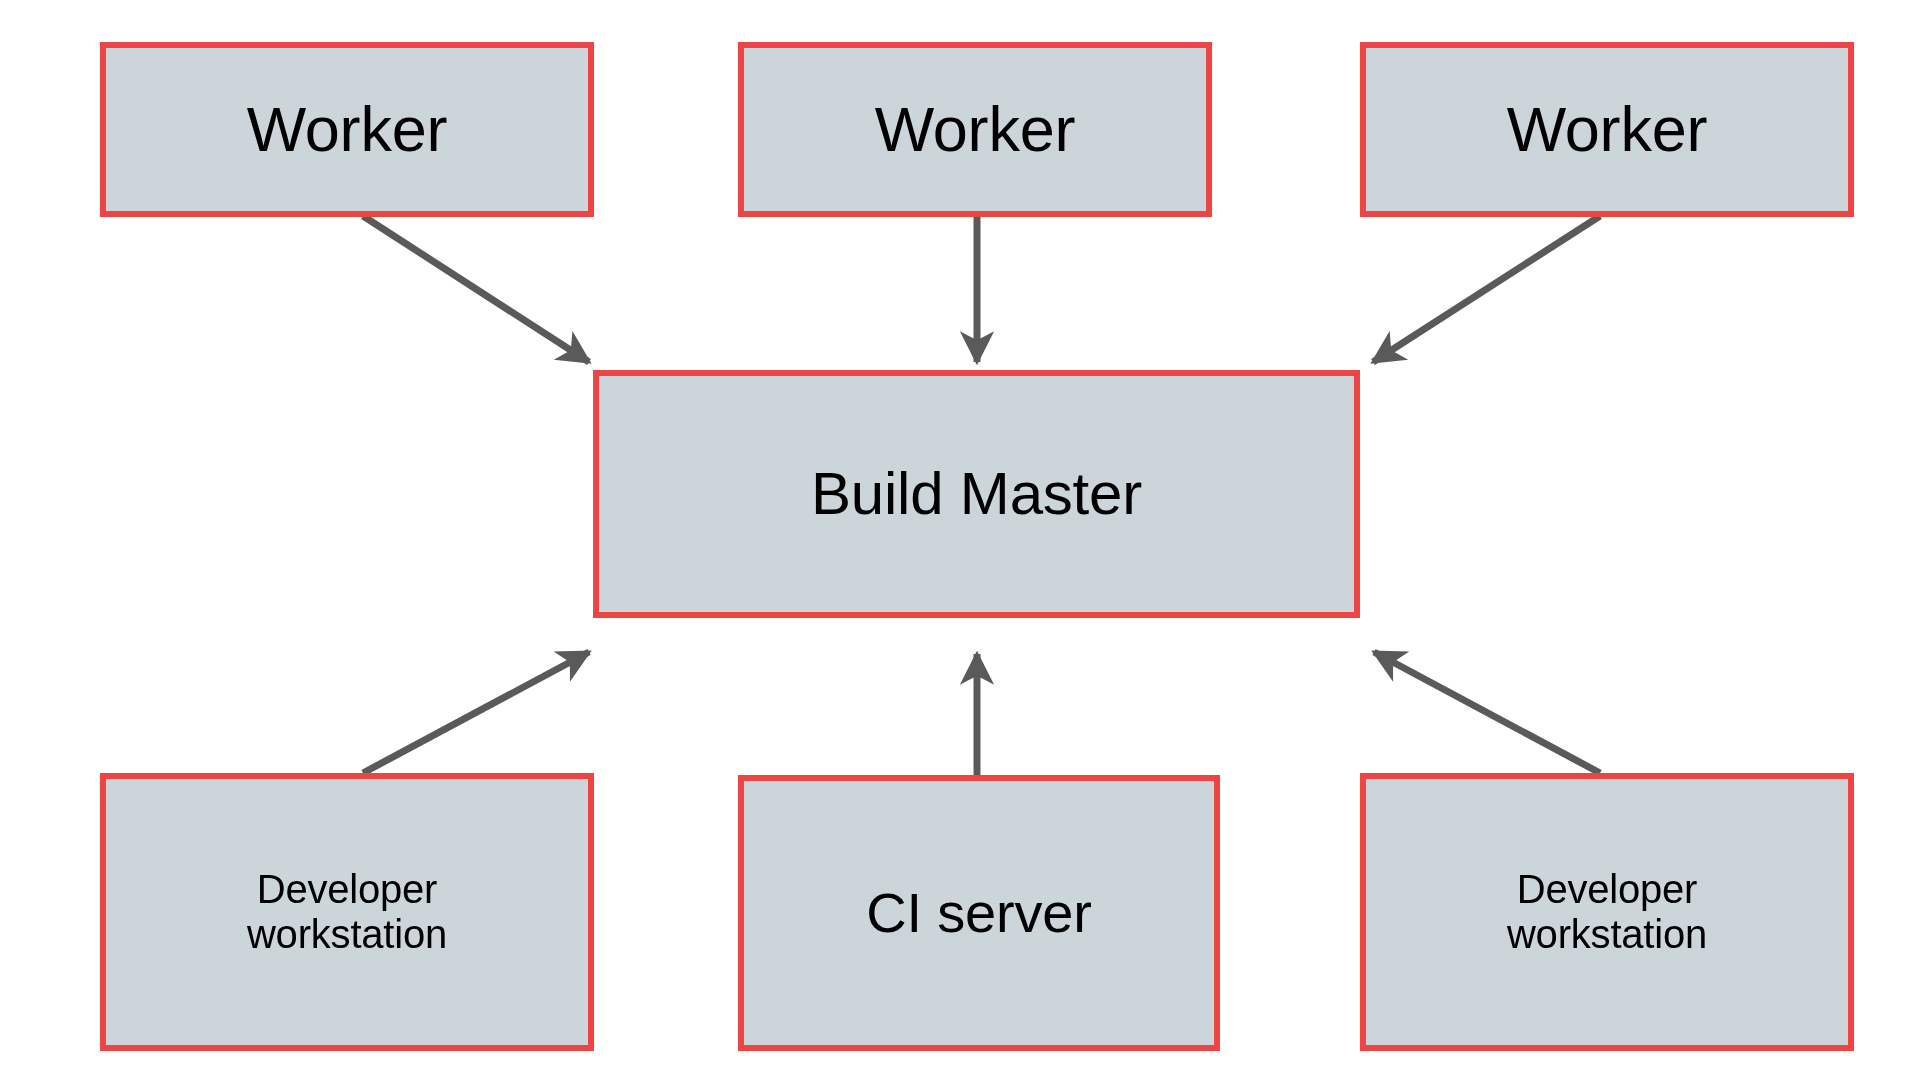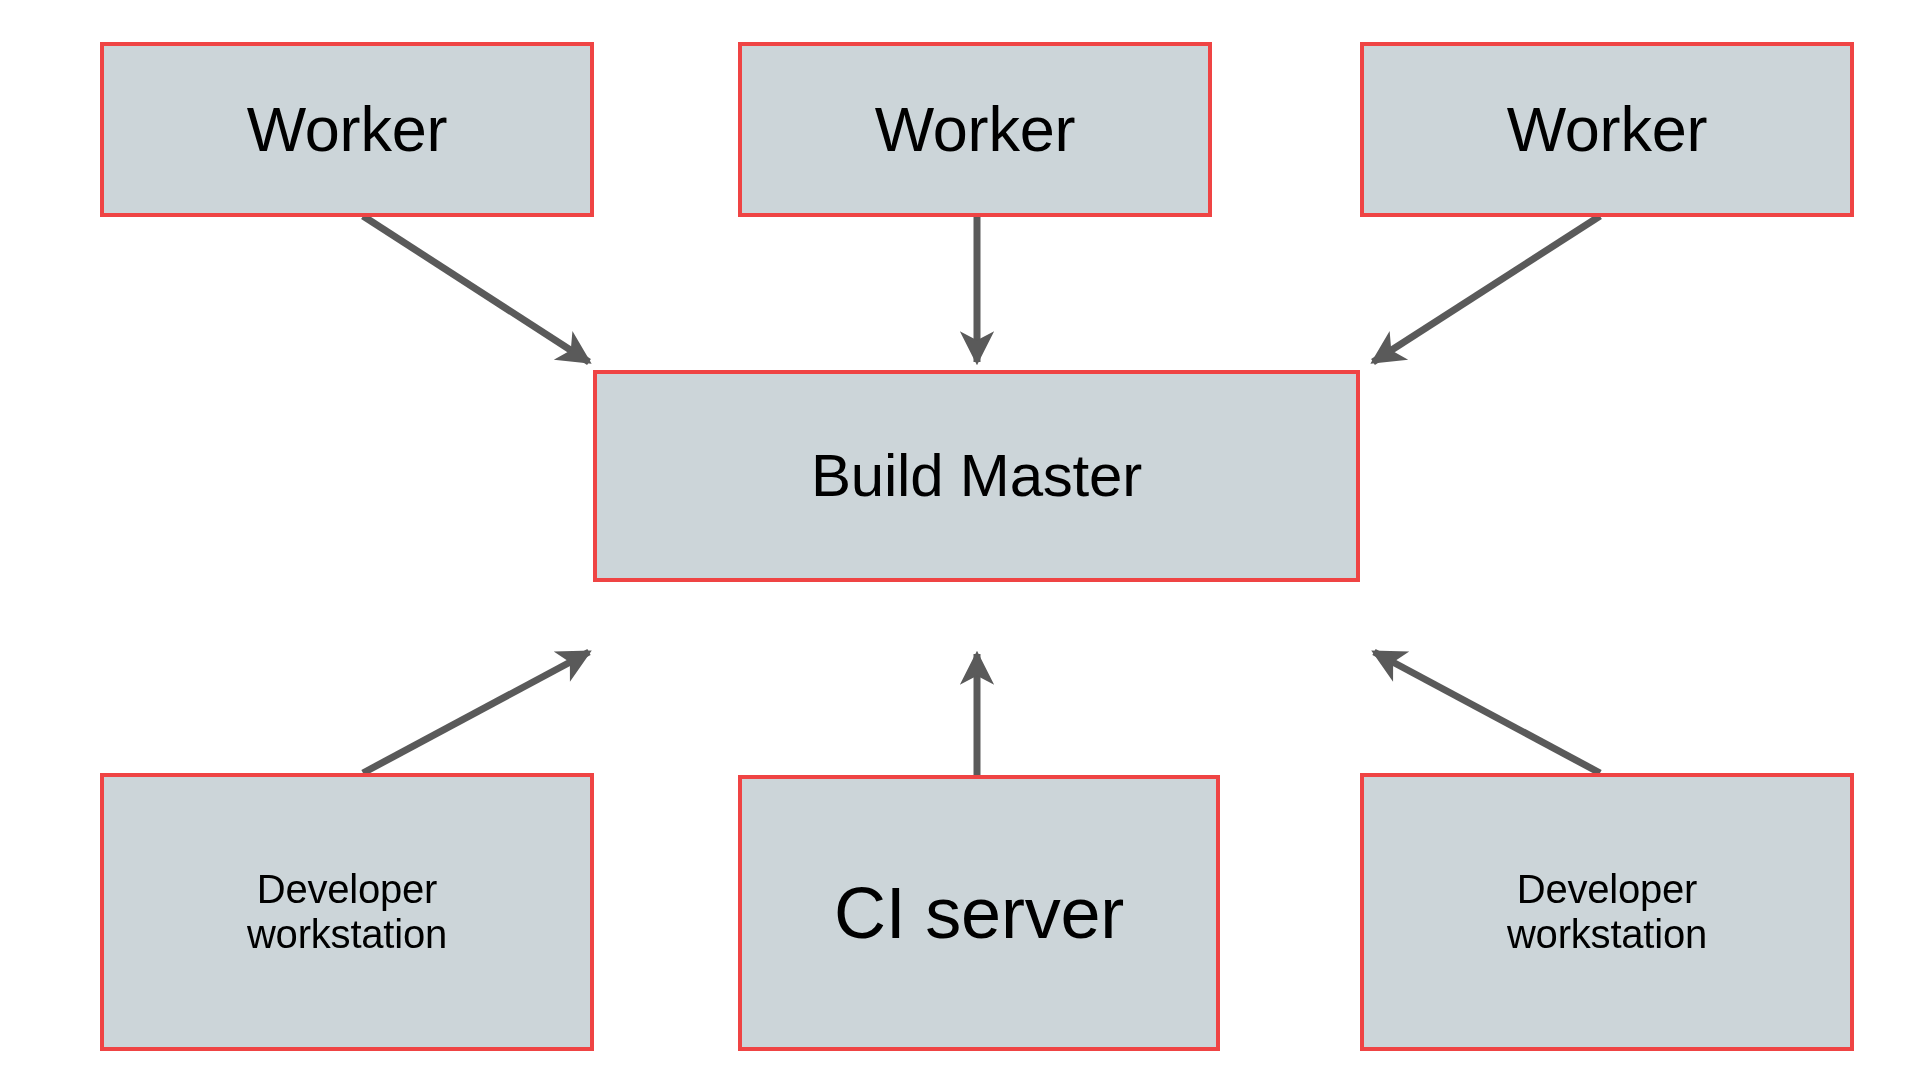--- a/index.html
+++ b/index.html
@@ -23,52 +23,52 @@
     left: 0;
     top: 0;
     width: 1910px;
     height: 1090px;
     pointer-events: none;
   }
   .node {
     position: absolute;
     box-sizing: border-box;
     background: #ccd5d9;
-    border: 4px solid #ef4444;
+    border: 6px solid #ef4444;
     display: flex;
     align-items: center;
     justify-content: center;
     text-align: center;
     color: #000000;
     z-index: 2;
   }
   .node-label {
     font-family: "Liberation Sans", sans-serif;
     font-weight: 400;
     line-height: 1.12;
     letter-spacing: -0.2px;
     white-space: pre-line;
     padding: 0 10px;
   }
   
   #node-worker-1 { left: 100px;  top: 42px;  width: 494px; height: 175px; }
   #node-worker-2 { left: 738px;  top: 42px;  width: 474px; height: 175px; }
   #node-worker-3 { left: 1360px; top: 42px;  width: 494px; height: 175px; }
-  #node-build-master { left: 593px; top: 370px; width: 767px; height: 212px; }
+  #node-build-master { left: 593px; top: 370px; width: 767px; height: 248px; }
   #node-dev-left  { left: 100px;  top: 773px; width: 494px; height: 278px; }
   #node-ci-server { left: 738px;  top: 775px; width: 482px; height: 276px; }
   #node-dev-right { left: 1360px; top: 773px; width: 494px; height: 278px; }
 
   #node-worker-1 .node-label,
   #node-worker-2 .node-label,
   #node-worker-3 .node-label { font-size: 63px; }
   #node-build-master .node-label { font-size: 60px; }
   #node-dev-left .node-label,
   #node-dev-right .node-label { font-size: 40px; }
-  #node-ci-server .node-label { font-size: 72px; }
+  #node-ci-server .node-label { font-size: 56px; }
 </style>
 </head>
 <body>
 
 <div id="canvas">
 
   <svg id="edges" viewBox="0 0 1910 1090" width="1910" height="1090" xmlns="http://www.w3.org/2000/svg" aria-hidden="true">
     <defs>
       <marker id="arrowbarb" markerWidth="5.2" markerHeight="5.2" refX="4.55" refY="2.6" orient="auto" markerUnits="strokeWidth">
         <path d="M 0.15 0.15 L 5.0 2.6 L 0.15 5.05 L 1.45 2.6 Z" fill="#5a5a5a"></path>

